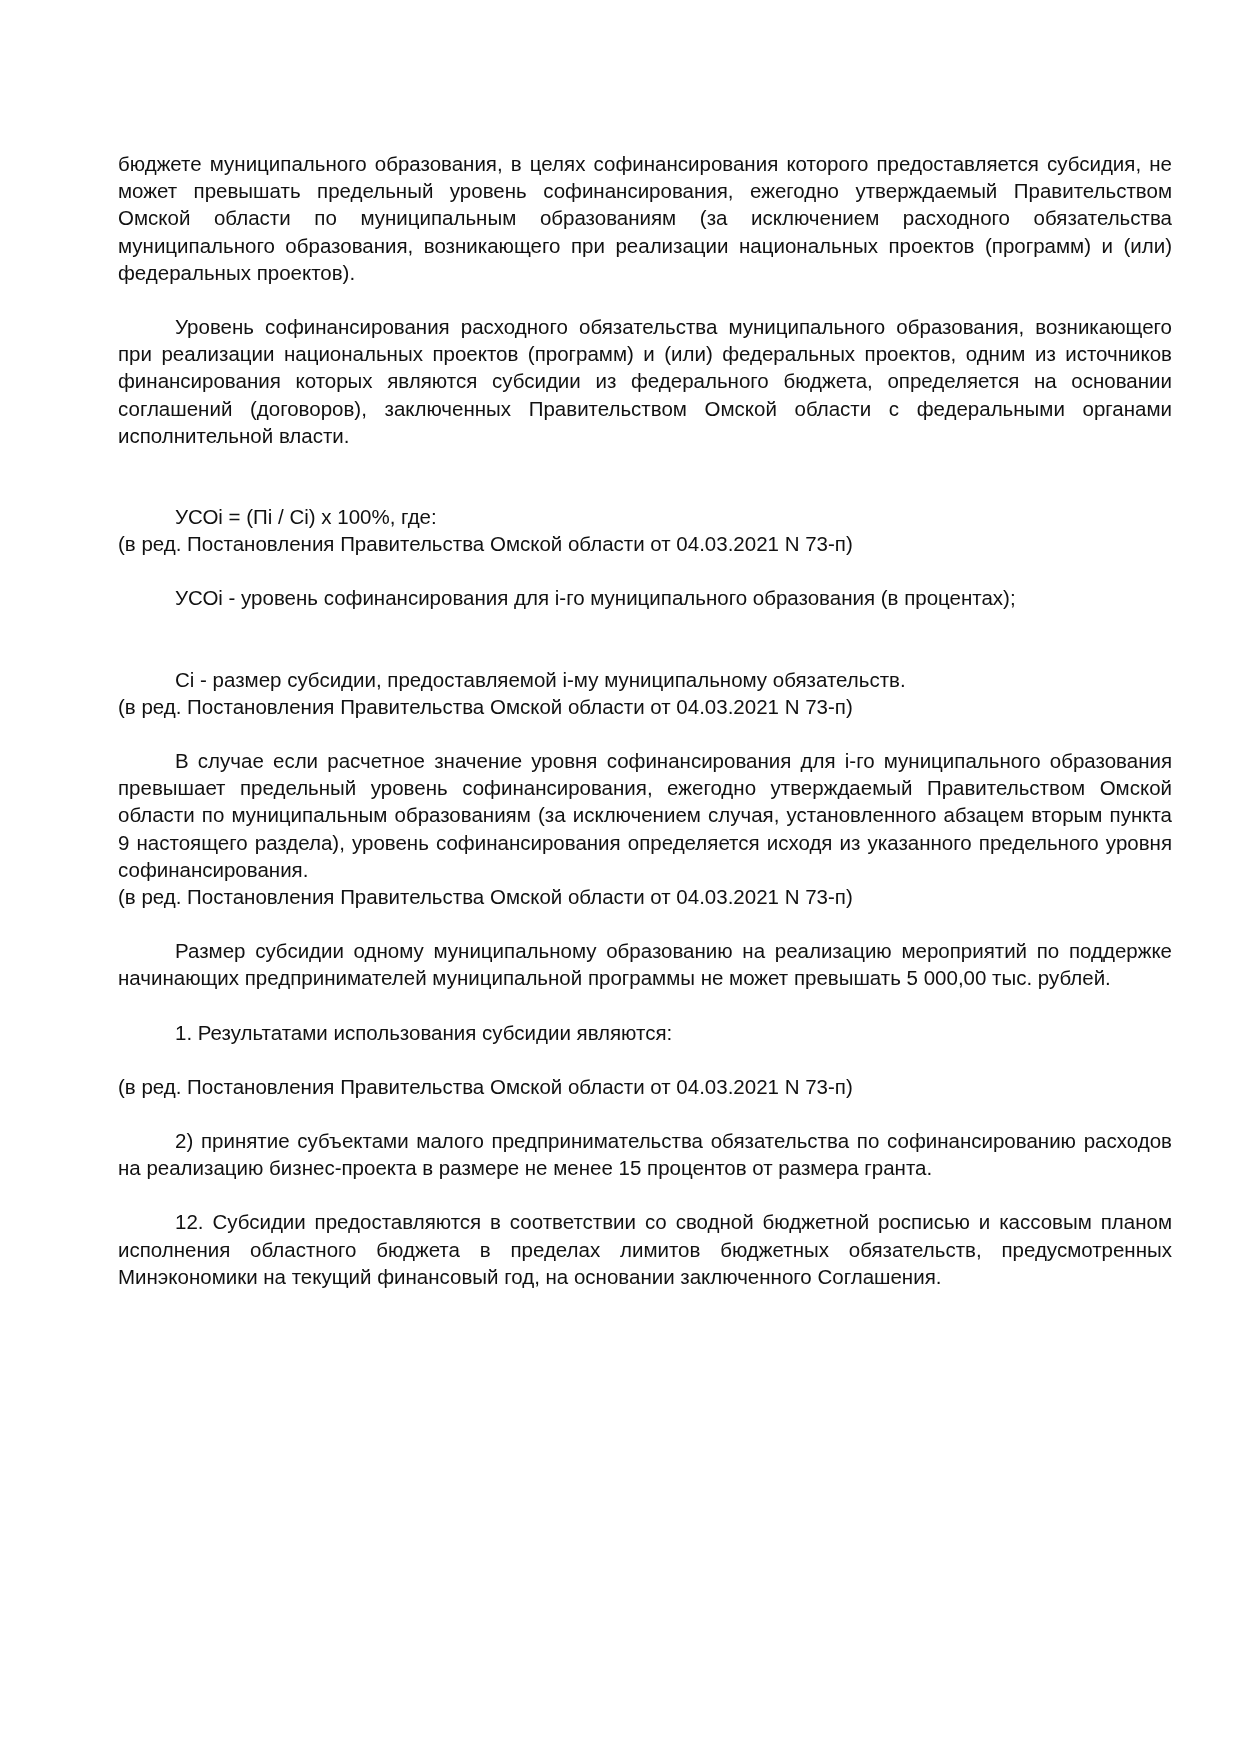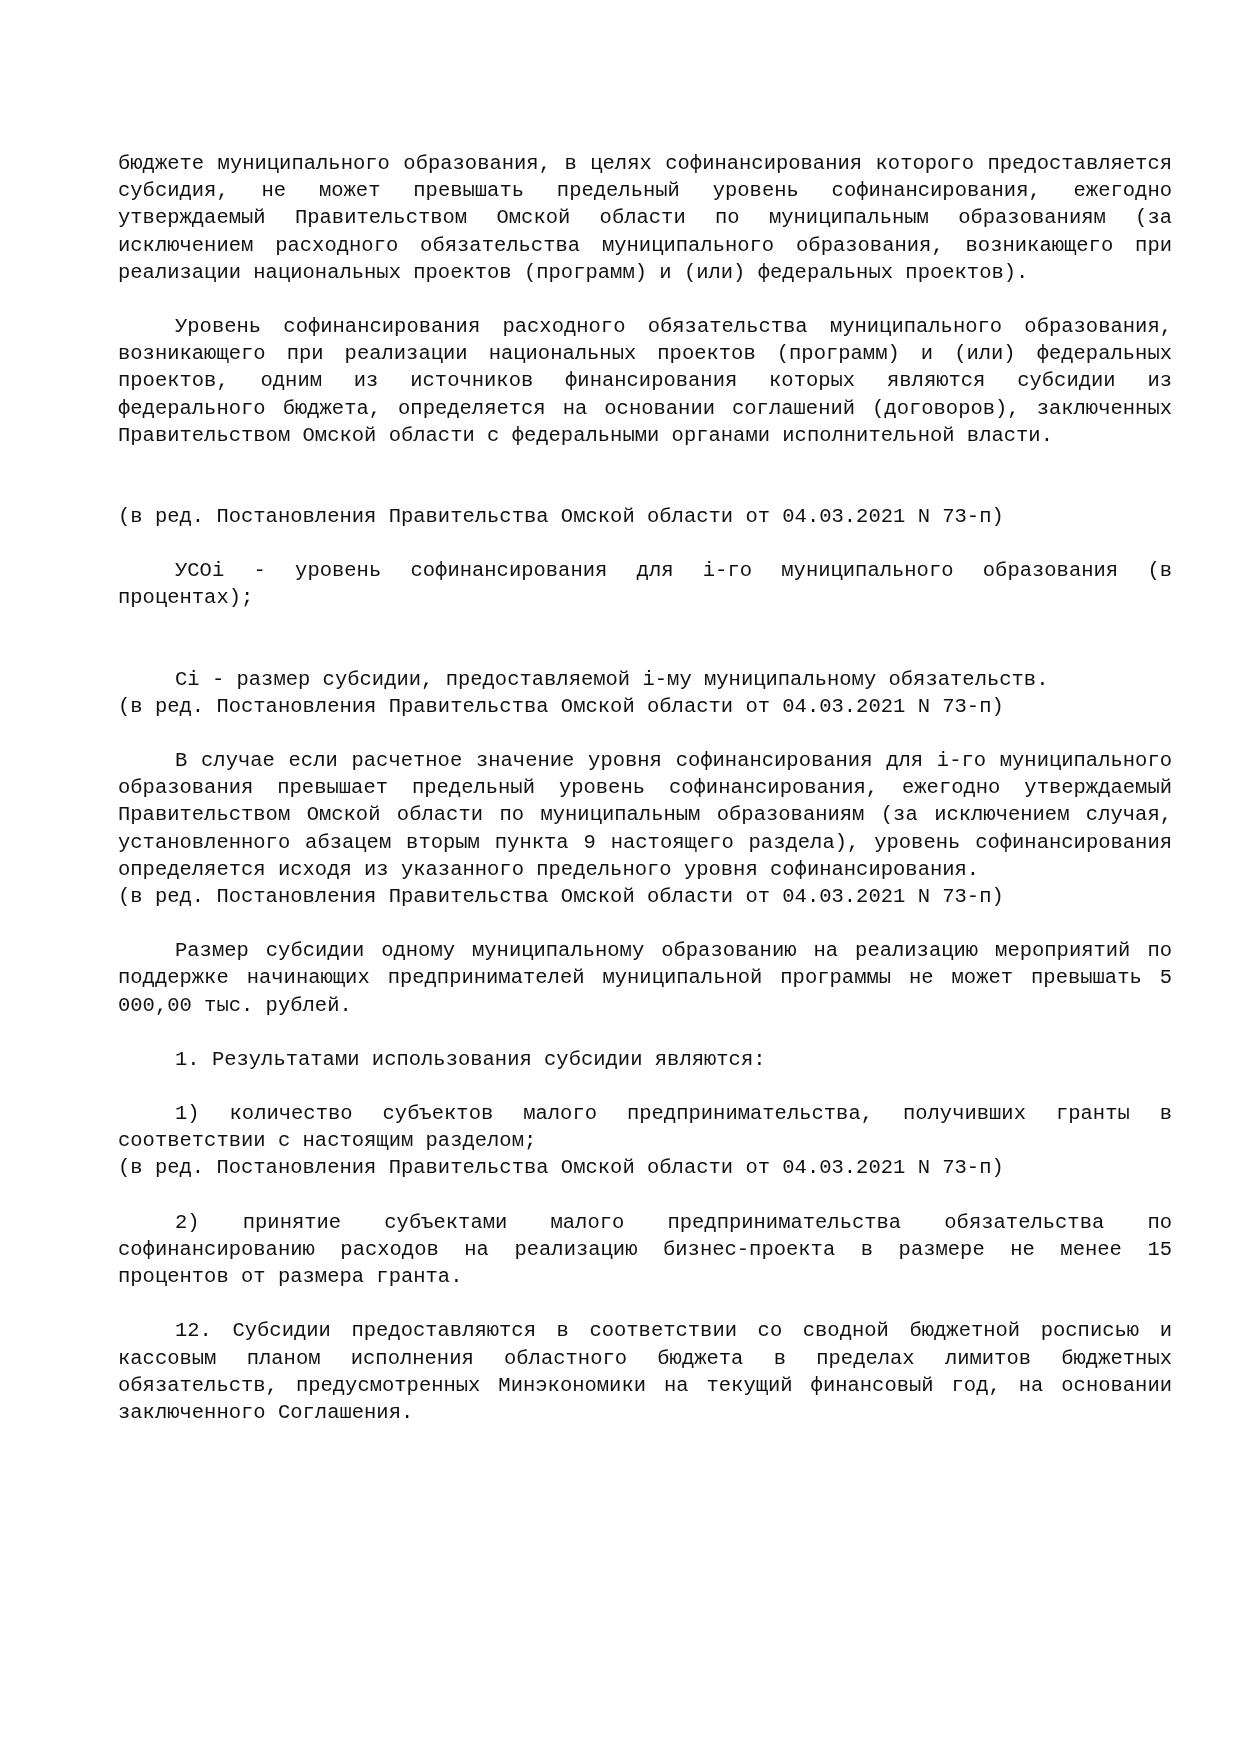--- a/index.html
+++ b/index.html
@@ -1,50 +1,50 @@
 <!DOCTYPE html>
 <html><head>
 <meta charset="utf-8">
 <style>
   html, body { margin:0; padding:0; background:#ffffff; }
   body { width:1240px; height:1754px; position:relative; overflow:hidden; }
   .page {
     position:absolute; left:118px; top:150px; width:1054px;
-    font-family:Liberation Mono, monospace;
+    font-family:Liberation Sans, sans-serif;
     font-size:20.5px; line-height:27.2px; color:#111;
   }
   .p { text-align:justify; text-indent:57px; margin:0; }
   .p.noindent { text-indent:0; }
   .gap { height:27px; }
   .p:after { content:""; }
 </style>
 </head>
 <body>
 
 <div class="page">
   <p class="p noindent">бюджете муниципального образования, в целях софинансирования которого предоставляется субсидия, не может превышать предельный уровень софинансирования, ежегодно утверждаемый Правительством Омской области по муниципальным образованиям (за исключением расходного обязательства муниципального образования, возникающего при реализации национальных проектов (программ) и (или) федеральных проектов).</p>
   <div class="gap"></div>
   <p class="p">Уровень софинансирования расходного обязательства муниципального образования, возникающего при реализации национальных проектов (программ) и (или) федеральных проектов, одним из источников финансирования которых являются субсидии из федерального бюджета, определяется на основании соглашений (договоров), заключенных Правительством Омской области с федеральными органами исполнительной власти.</p>
   <div class="gap"></div>
   <div class="gap"></div>
+  <p class="p">УСОi = (Пi / Ci) x 100%, где:</p>
   <p class="p noindent">(в ред. Постановления Правительства Омской области от 04.03.2021 N 73-п)</p>
   <div class="gap"></div>
   <p class="p">УСОi - уровень софинансирования для i-го муниципального образования (в процентах);</p>
   <div class="gap"></div>
   <div class="gap"></div>
   <p class="p">Ci - размер субсидии, предоставляемой i-му муниципальному обязательств.</p>
   <p class="p noindent">(в ред. Постановления Правительства Омской области от 04.03.2021 N 73-п)</p>
   <div class="gap"></div>
   <p class="p">В случае если расчетное значение уровня софинансирования для i-го муниципального образования превышает предельный уровень софинансирования, ежегодно утверждаемый Правительством Омской области по муниципальным образованиям (за исключением случая, установленного абзацем вторым пункта 9 настоящего раздела), уровень софинансирования определяется исходя из указанного предельного уровня софинансирования.</p>
   <p class="p noindent">(в ред. Постановления Правительства Омской области от 04.03.2021 N 73-п)</p>
   <div class="gap"></div>
   <p class="p">Размер субсидии одному муниципальному образованию на реализацию мероприятий по поддержке начинающих предпринимателей муниципальной программы не может превышать 5 000,00 тыс. рублей.</p>
   <div class="gap"></div>
   <p class="p">1. Результатами использования субсидии являются:</p>
   <div class="gap"></div>
-  <p class="p">1) количество субъектов малого предпринимательства, получивших гранты в соответствии с настоящим разделом;</p>
   <p class="p noindent">(в ред. Постановления Правительства Омской области от 04.03.2021 N 73-п)</p>
   <div class="gap"></div>
   <p class="p">2) принятие субъектами малого предпринимательства обязательства по софинансированию расходов на реализацию бизнес-проекта в размере не менее 15 процентов от размера гранта.</p>
   <div class="gap"></div>
   <p class="p">12. Субсидии предоставляются в соответствии со сводной бюджетной росписью и кассовым планом исполнения областного бюджета в пределах лимитов бюджетных обязательств, предусмотренных Минэкономики на текущий финансовый год, на основании заключенного Соглашения.</p>
   <div class="gap"></div>
 </div>
 
 </body></html>

